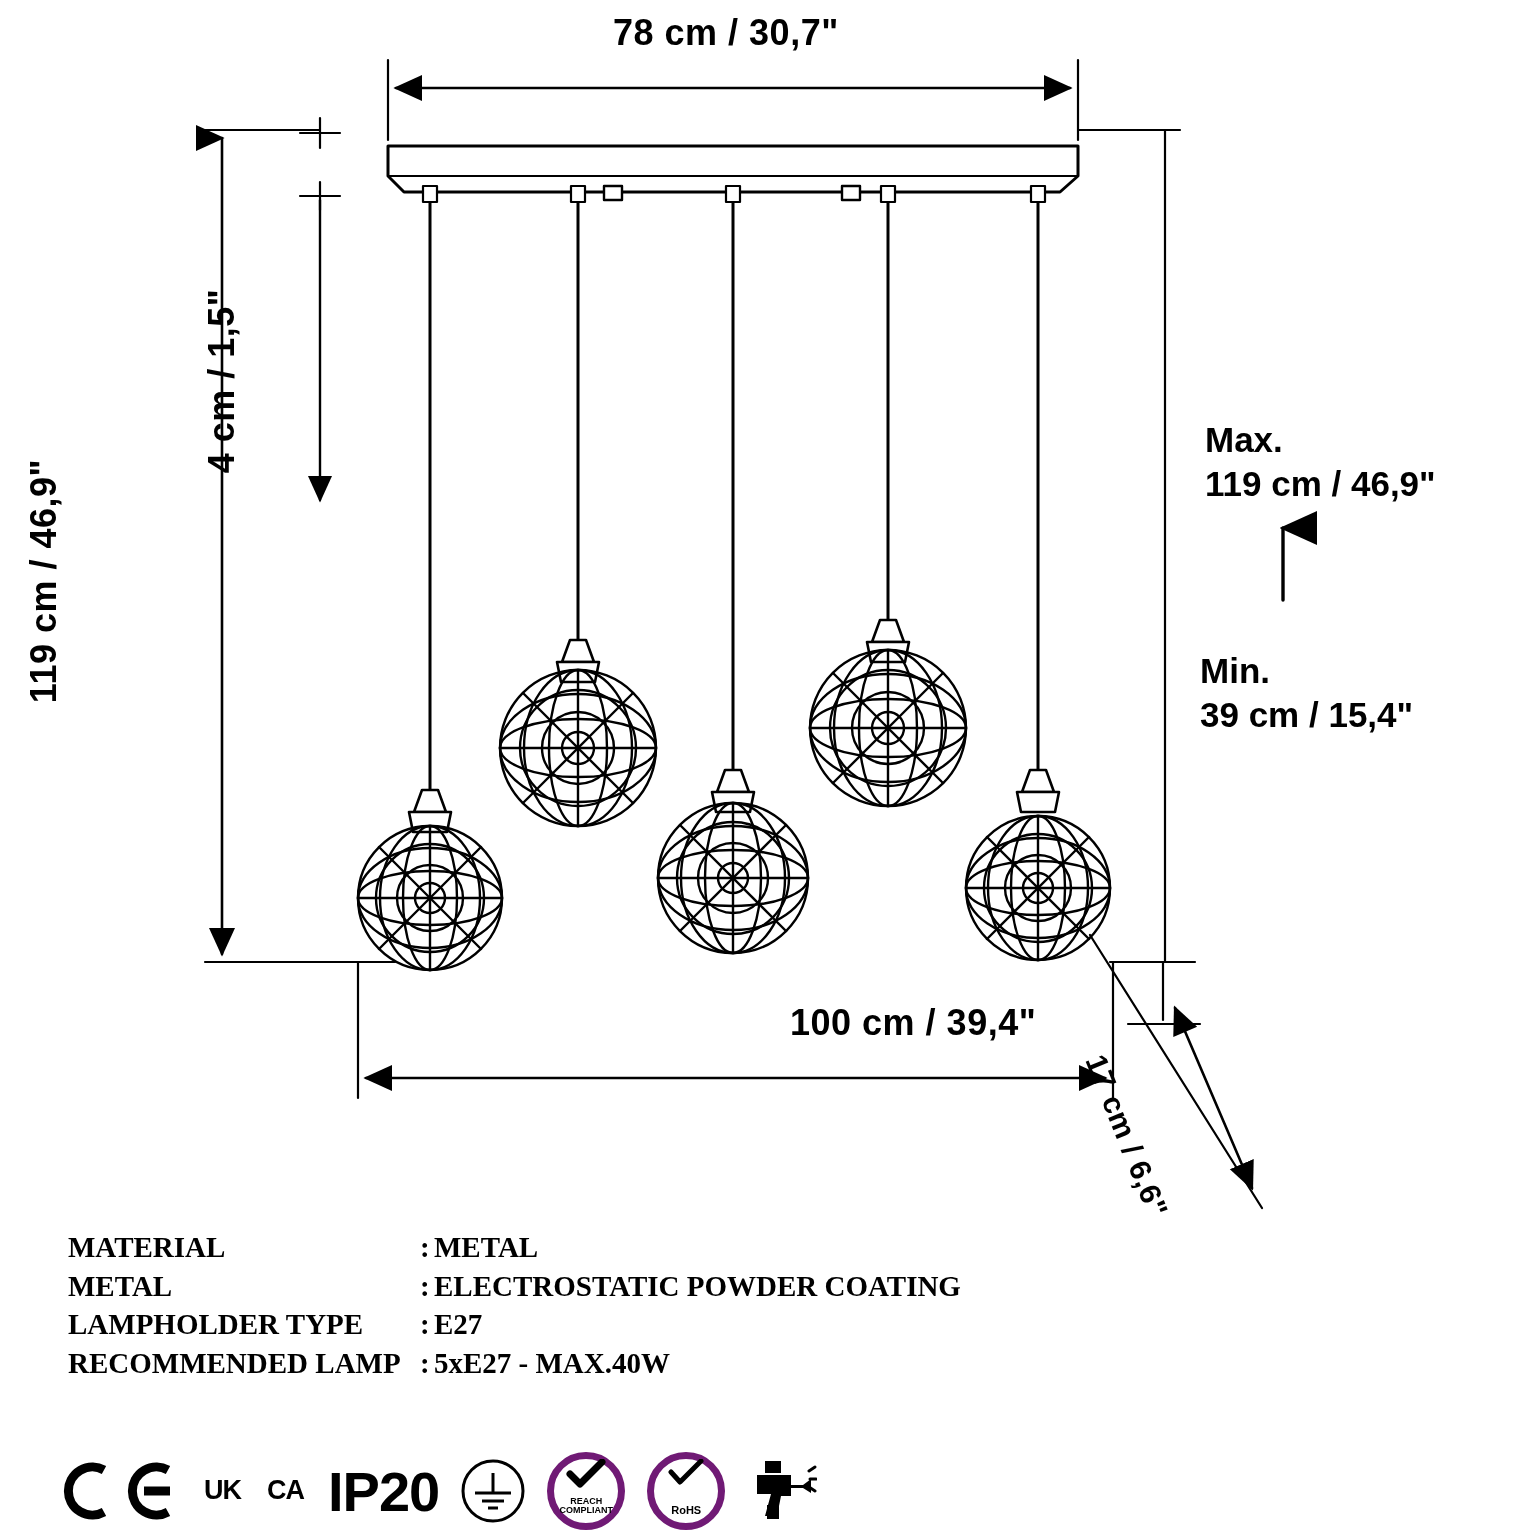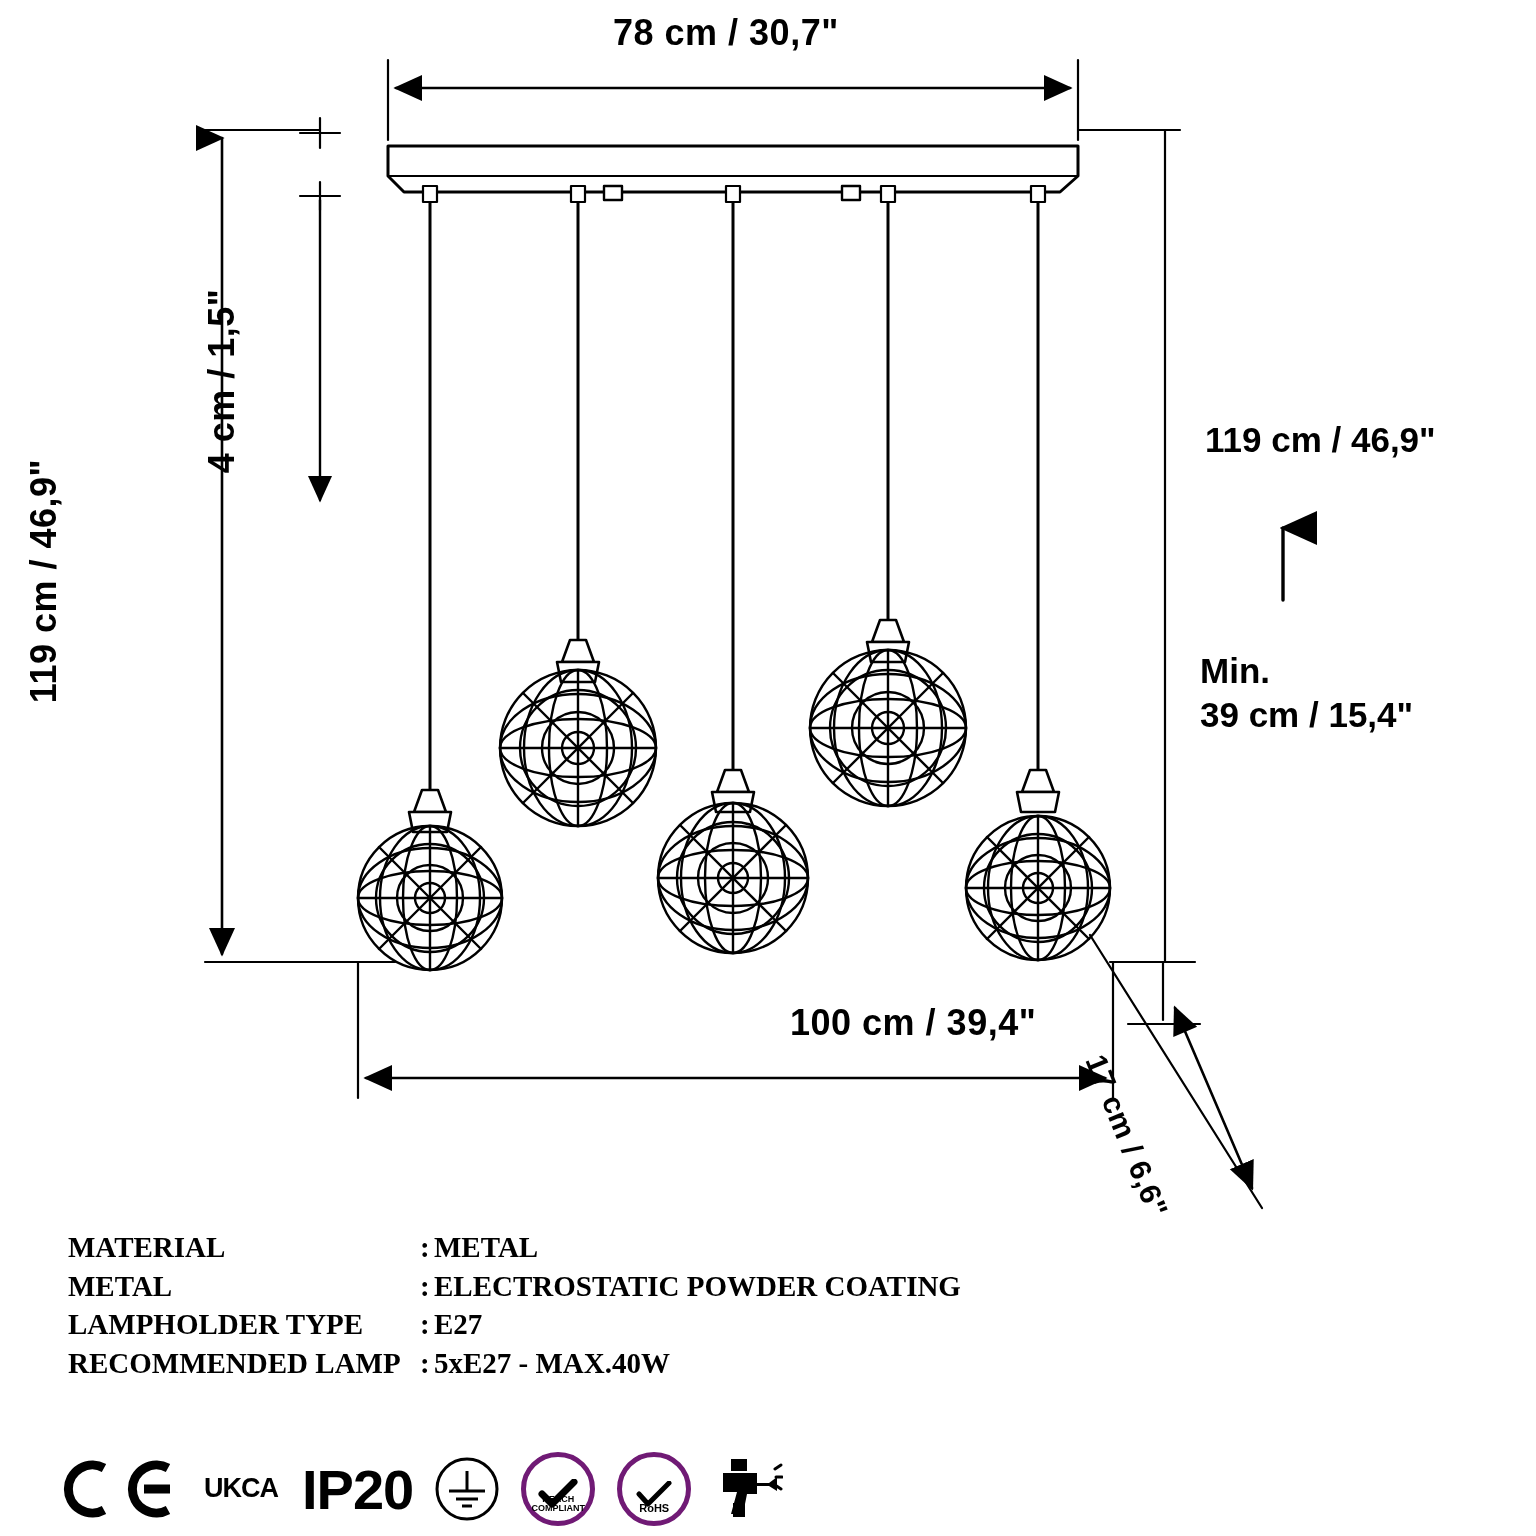--- a/index.html
+++ b/index.html
@@ -71,23 +71,23 @@
   
   .badges{
     position:absolute;
     left:60px;top:1452px;
     display:flex;
     align-items:center;
     gap:22px;
   }
   .badge{display:flex;align-items:center;justify-content:center;}
   .ce-mark{width:122px;height:62px;}
-  .ukca{font-family:"Liberation Sans", sans-serif;font-weight:700;font-size:27px;line-height:0.95;letter-spacing:-1px;}
+  .ukca{font-family:"Liberation Sans", sans-serif;font-weight:700;font-size:27px;line-height:0.95;letter-spacing:-1px;gap:26px;}
   .ip20{font-family:"Liberation Sans", sans-serif;font-weight:700;font-size:56px;letter-spacing:-1px;margin-left:2px;}
-  .circle-badge{width:64px;height:64px;border:5px solid #701a75;border-radius:50%;position:relative;display:flex;align-items:flex-end;justify-content:center;}
+  .circle-badge{width:64px;height:64px;border:7px solid #701a75;border-radius:50%;position:relative;display:flex;align-items:flex-start;justify-content:center;}
   .reach-txt{font-family:"Liberation Sans", sans-serif;font-size:9px;font-weight:700;position:absolute;bottom:8px;left:0;right:0;text-align:center;line-height:1;}
   .rohs-txt{font-family:"Liberation Sans", sans-serif;font-size:11px;font-weight:700;position:absolute;bottom:7px;left:0;right:0;text-align:center;line-height:1;}
 </style>
 </head>
 <body>
 
 <div class="stage">
 
   <svg class="drawing" viewBox="0 0 1536 1536">
     <defs>
@@ -241,20 +241,21 @@
     </g>
   </svg>
 
   <div class="dim" id="dim-width">78 cm / 30,7"</div>
   <div class="dim" id="dim-depth-label">100 cm / 39,4"</div>
   <div class="dim" id="dim-height">119 cm / 46,9"</div>
   <div class="dim" id="dim-canopy">4 cm / 1,5"</div>
   <div class="dim" id="dim-diag">17 cm / 6,6"</div>
 
   <div class="side-note" id="note-max">
+    <div>Max.</div>
     <div>119 cm / 46,9"</div>
   </div>
   <div class="side-note" id="note-min">
     <div>Min.</div>
     <div>39 cm / 15,4"</div>
   </div>
 
   <div class="specs">
     <div class="spec-row">
       <div class="spec-key">MATERIAL</div>

